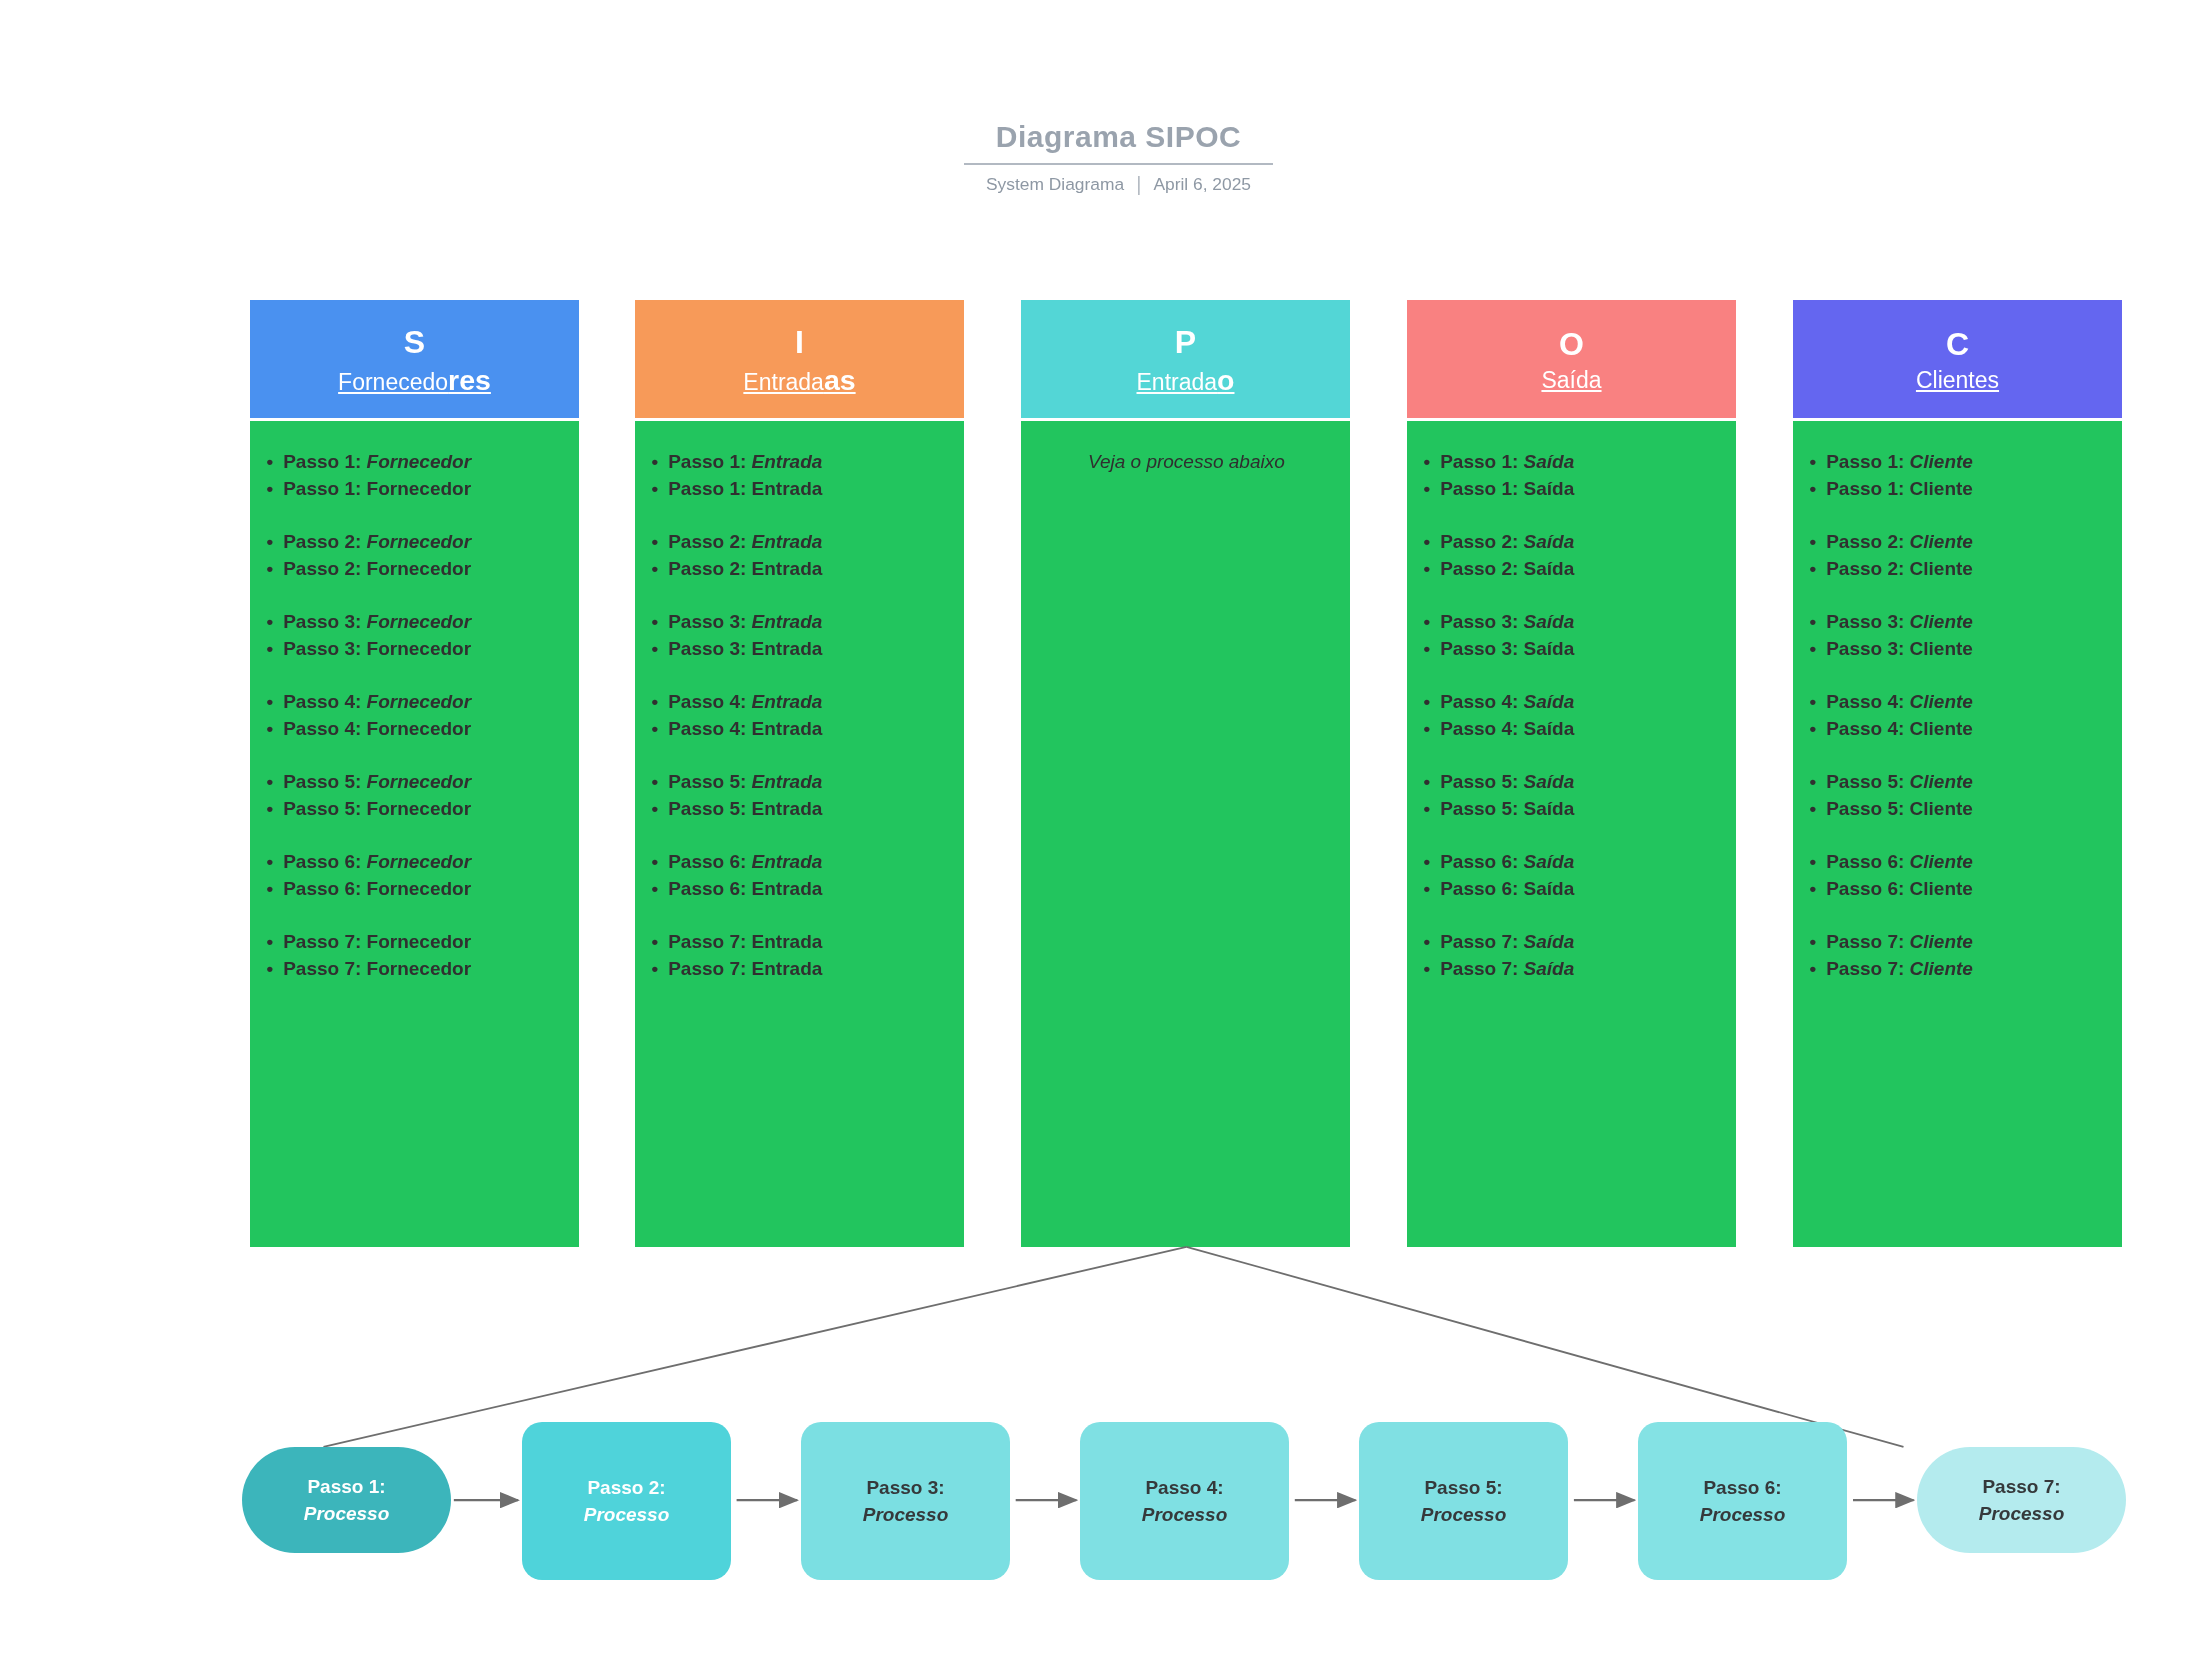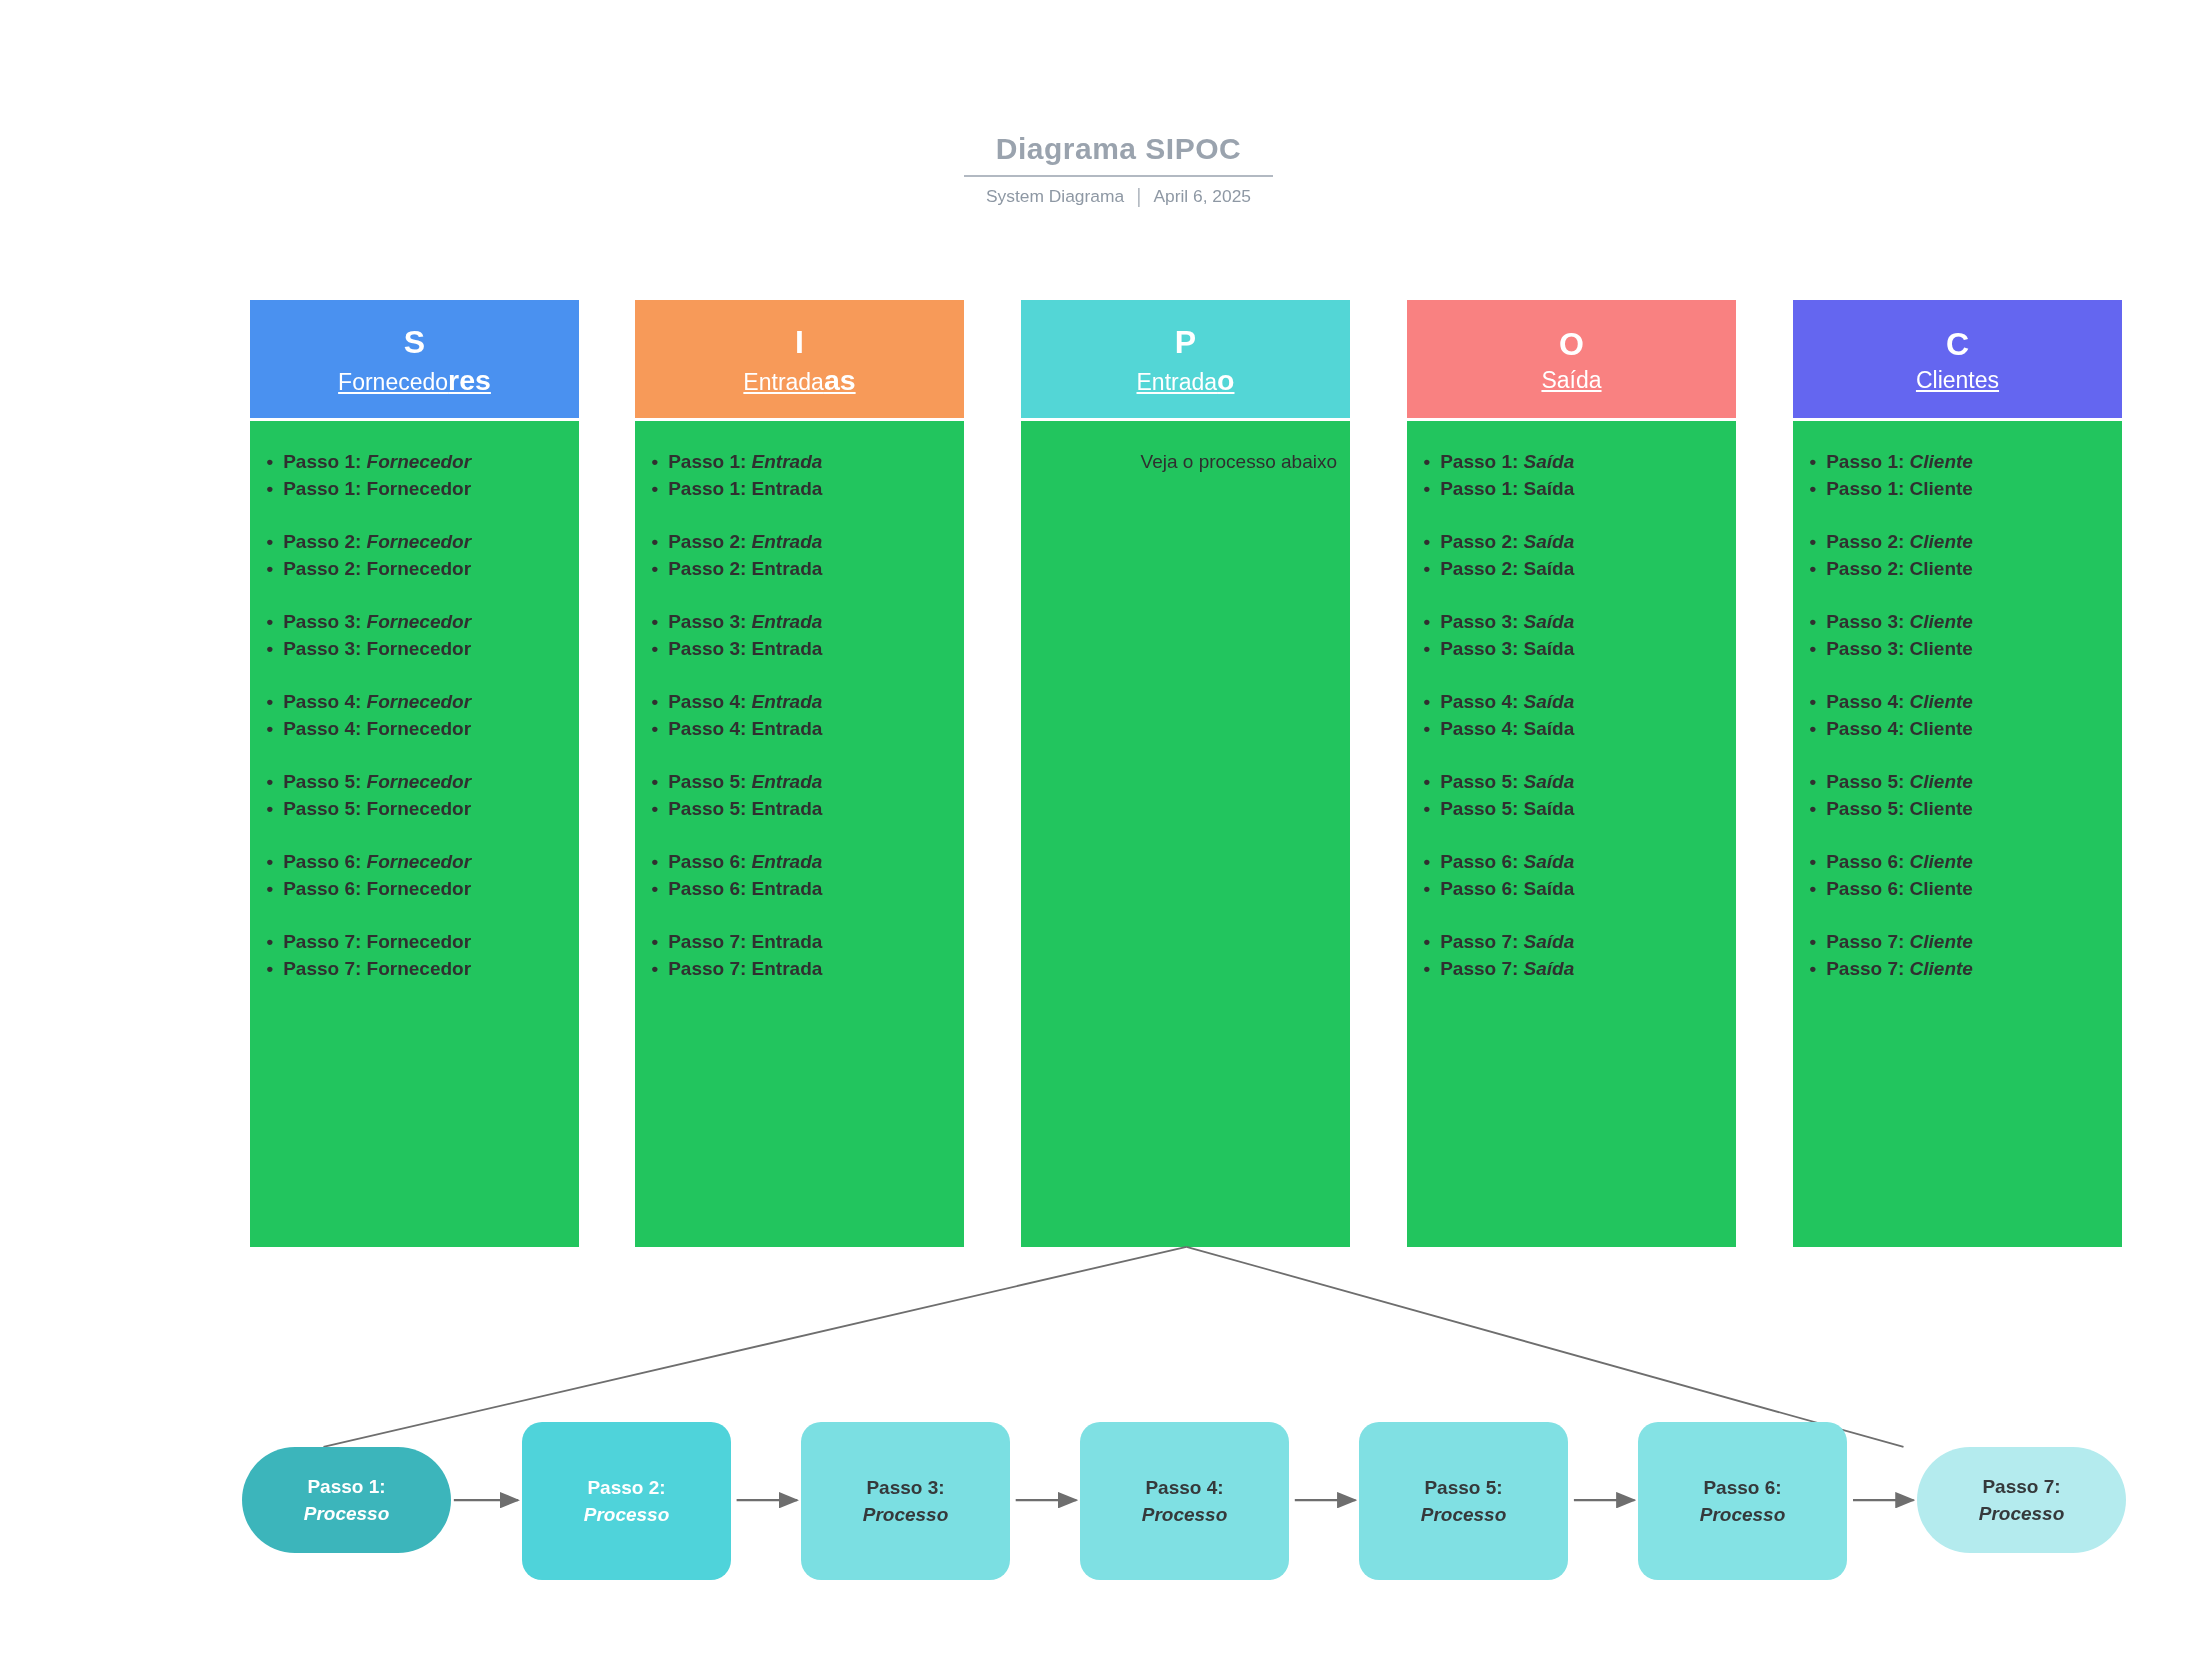--- a/index.html
+++ b/index.html
@@ -1,20 +1,20 @@
 <!DOCTYPE html>
 <html style="font-size:14.7px"><head>
 <meta charset="utf-8">
 <style>
   html,body{margin:0;padding:0;background:#ffffff;}
   body{font-family:"Liberation Sans",sans-serif;}
   .canvas{position:relative;width:2204px;height:1659px;background:#ffffff;overflow:hidden;}
 
   
-  .title-block{position:absolute;left:964px;top:131px;width:309px;text-align:center;}
+  .title-block{position:absolute;left:964px;top:119px;width:309px;text-align:center;}
   .main-title{font-size:30px;font-weight:700;color:#9aa3ae;letter-spacing:0.5px;margin:0;line-height:35px;}
   .title-rule{height:0;border-bottom:2.8px solid #b2b9c2;margin-top:9.2px;}
   .subtitle{margin-top:8.3px;display:flex;align-items:center;justify-content:center;gap:12px;
             font-size:17.4px;color:#8e98a4;}
   .subtitle .sep{color:#b3bac2;font-size:20px;font-weight:300;}
 
   
   .columns{position:absolute;left:0;top:0;width:100%;height:100%;}
   .column{position:absolute;top:300px;width:329px;}
   .column:nth-of-type(1){left:250px}
@@ -24,21 +24,21 @@
   .column:nth-of-type(5){left:1793px}
 
   .col-header{height:118px;display:flex;flex-direction:column;align-items:center;
               justify-content:center;color:#ffffff;gap:8.3px;padding-top:1.8px;box-sizing:border-box;}
   .col-letter{font-size:32px;font-weight:700;line-height:1;}
   .col-name{font-size:23px;line-height:1;display:flex;align-items:flex-end;text-decoration:underline;}
   .col-name .ns{font-size:28.5px;font-weight:700;}
 
   .col-body{margin-top:2.8px;height:826px;background:#22c55e;box-sizing:border-box;
             padding:27.5px 13px 0 14.7px;}
-  .col-note{font-size:19px;color:#2f2f2f;text-align:right;line-height:27px;}
+  .col-note{font-size:19px;font-style:italic;color:#2f2f2f;text-align:center;line-height:27px;}
   .pair{margin-bottom:26px;}
   .li{font-size:19px;font-weight:700;line-height:27px;color:#303030;padding-left:1.8px;white-space:nowrap;}
   .li::before{content:"•";margin-right:10px;}
   .li .val.it{font-style:italic;}
 
   
   .flow{position:absolute;left:0;top:0;width:100%;height:100%;}
   .node{position:absolute;width:209px;display:flex;flex-direction:column;align-items:center;
         justify-content:center;text-align:center;box-sizing:border-box;}
   .node.rect{top:1422px;height:158px;border-radius:20px;}

